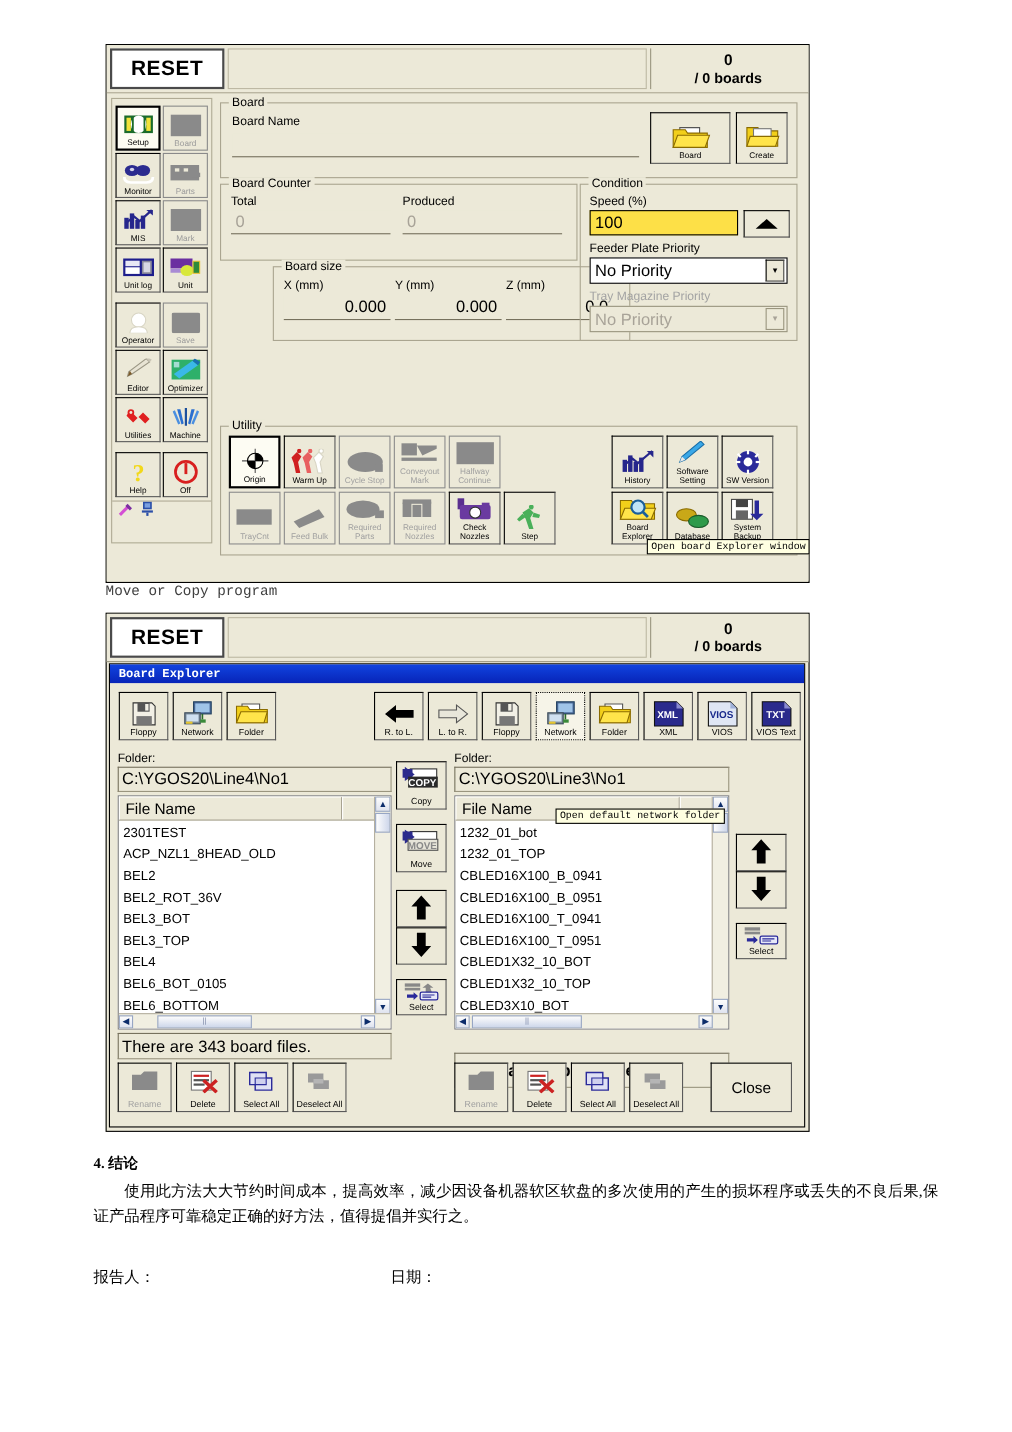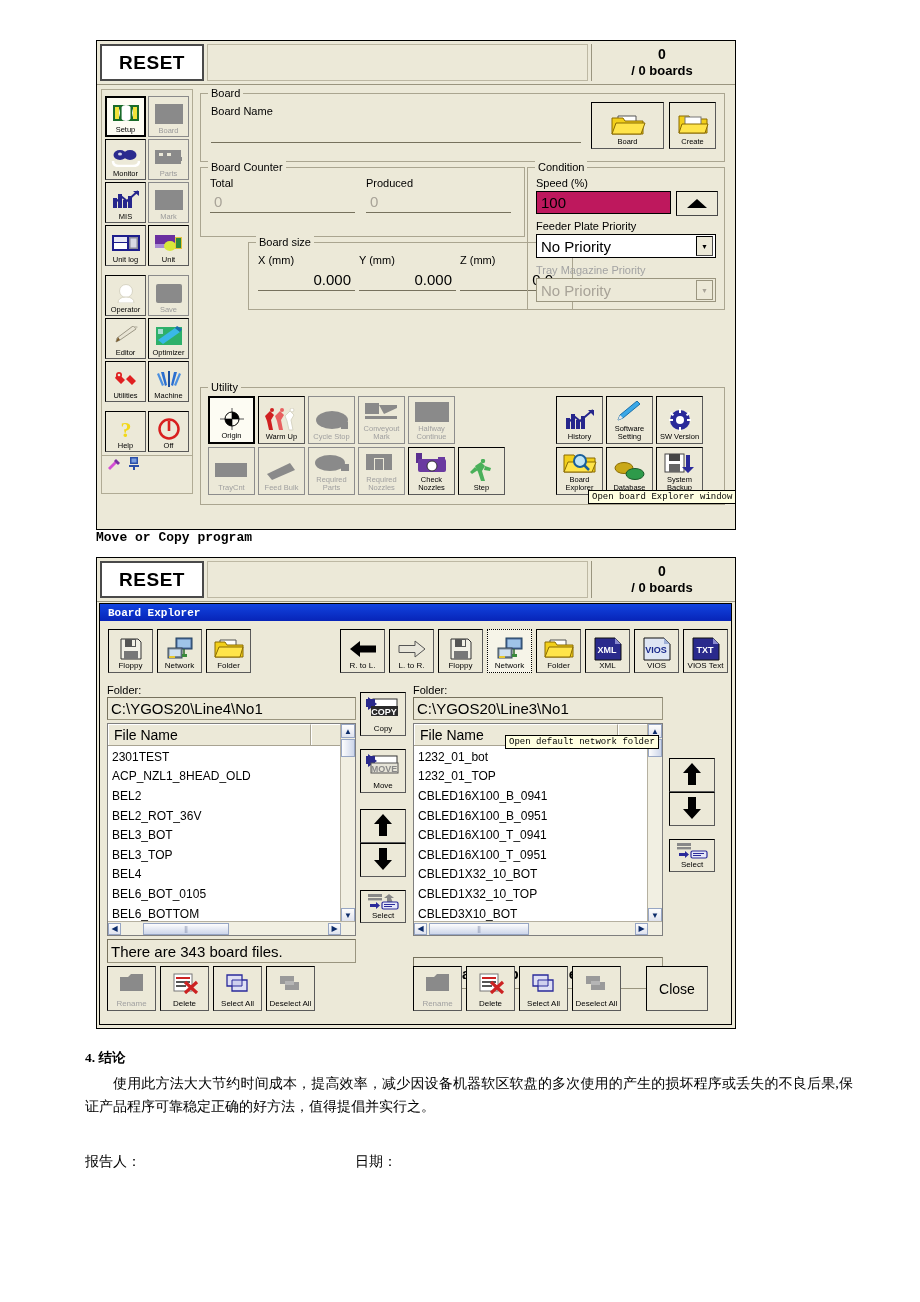--- a/index.html
+++ b/index.html
@@ -70,21 +70,21 @@
   }
   .lbl{font-size:11px;color:#000;}
   .lbl.dis{color:#a3a3a3;}
 
   .field{
     background:#ece9d8;border:1px solid #9a957f;
     border-top-color:#76715d;border-left-color:#76715d;
     box-sizing:border-box;font-size:15px;display:flex;align-items:center;
     padding:0 4px;color:#a8a398;
   }
-  .field.white{background:#be185d;color:#000;border:1px solid #000;}
+  .field.white{background:#fde047;color:#000;border:1px solid #000;}
   .field.num{justify-content:flex-end;color:#000;font-size:15px;}
   .field.flat{border:none;border-bottom:1px solid #76715d;}
 
   .combo{
     background:#fff;border:1px solid #000;box-sizing:border-box;
     display:flex;align-items:center;font-size:15px;padding-left:4px;color:#000;
   }
   .combo .arr{
     margin-left:auto;width:15px;height:calc(100% - 4px);margin-right:2px;
     background:#ece9d8;border:1px solid #000;border-right-color:#4a4a4a;border-bottom-color:#4a4a4a;
@@ -111,21 +111,21 @@
   .ubtn .ico{height:27px;width:40px;display:flex;align-items:center;justify-content:center;}
 
   .tooltip{
     position:absolute;background:#ffffe1;border:1px solid #000;
     font-family:"Liberation Mono", monospace;font-size:9px;color:#000;
     padding:1px 3px;white-space:nowrap;z-index:50;
   }
 
   .caption{
     position:absolute;font-family:"Liberation Mono", monospace;
-    font-size:13px;color:#000000;font-weight:bold;
+    font-size:13px;color:#404040;
   }
 
   
   .dlg{position:absolute;background:#ece9d8;border:1px solid #000;box-sizing:border-box;}
   .dlg-title{
     height:17px;background:#0a2fd4;
     background:linear-gradient(to bottom,#1144e0,#0724b8);
     color:#fff;font-family:"Liberation Mono", monospace;font-weight:bold;
     font-size:11px;display:flex;align-items:center;padding-left:8px;
   }
@@ -1055,21 +1055,21 @@
               <path d="M3 11 L9 11 L9 9 L13 12.5 L9 16 L9 14 L3 14 Z" fill="#2a2a9a"></path>
               <rect x="15" y="9" width="16" height="7" rx="1.5" fill="#e6e8f8" stroke="#2a2a9a" stroke-width="1.2"></rect>
               <line x1="17" y1="11.5" x2="28" y2="11.5" stroke="#2a2a9a"></line>
               <line x1="17" y1="13.5" x2="25" y2="13.5" stroke="#2a2a9a"></line>
             </svg>
           </span>
           <span>Select</span>
         </div>
       </div>
 
-      <div class="closebtn" style="position:absolute;left:546px;top:362px;width:62px;height:45px;">Close</div>
+      <div class="closebtn" style="position:absolute;left:546px;top:362px;width:74px;height:45px;">Close</div>
     </div>
   </div>
 
   <div class="doc doc-h" style="left:85px;top:1049px;">4. 结论</div>
   <div class="doc doc-p" style="left:85px;top:1072px;width:768px;text-indent:28px;text-align:justify;">使用此方法大大节约时间成本，提高效率，减少因设备机器软区软盘的多次使用的产生的损坏程序或丢失的不良后果,保证产品程序可靠稳定正确的好方法，值得提倡并实行之。</div>
   <div class="doc doc-p" style="left:85px;top:1150px;">报告人：</div>
   <div class="doc doc-p" style="left:355px;top:1150px;">日期：</div>
 
 </div>
 

